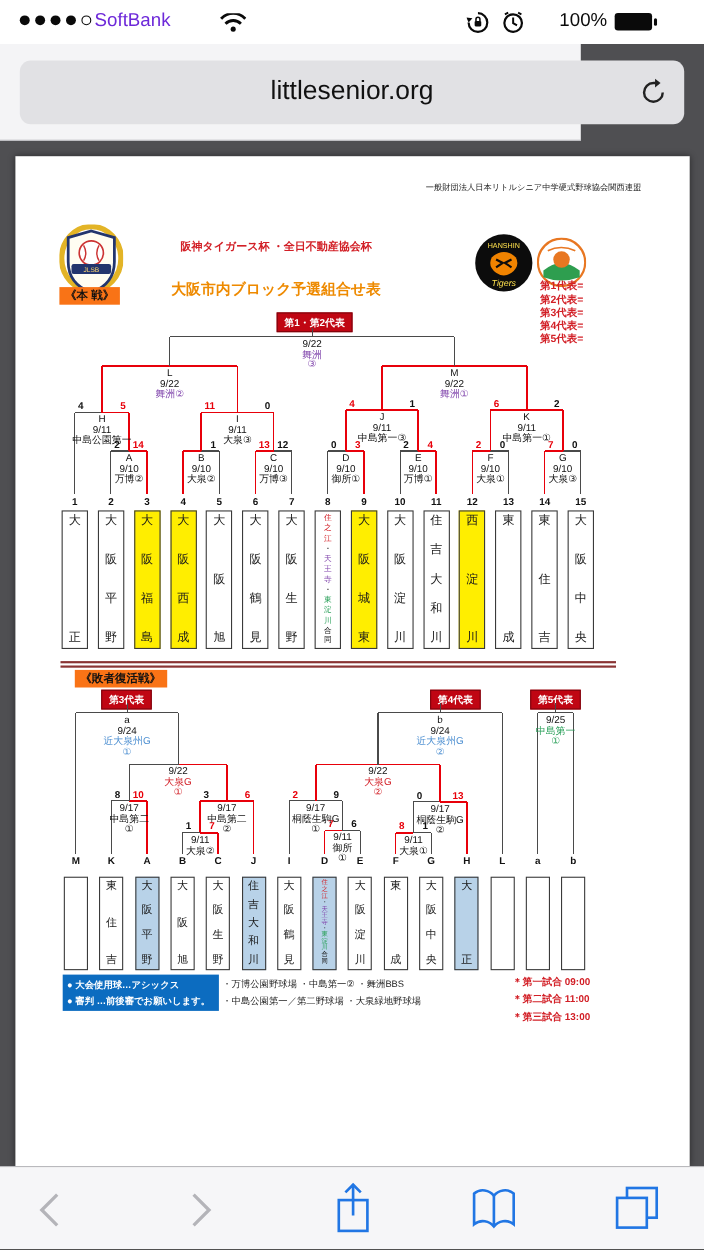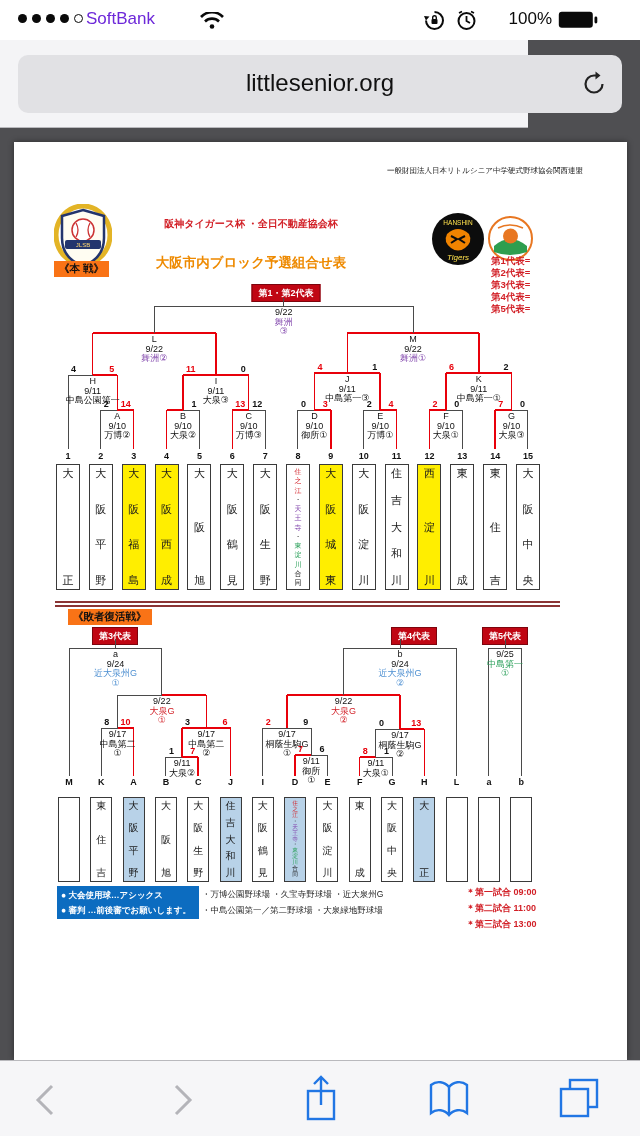--- a/index.html
+++ b/index.html
@@ -617,21 +617,21 @@
         <div class="tbox" style="left: 474.9px; top: 655px; width: 22px; height: 85px; background: rgb(255, 255, 255);"></div>
         <div class="tnum" style="left: 507.2px; top: 635px; width: 26px;">b</div>
         <div class="tbox" style="left: 507.2px; top: 655px; width: 22px; height: 85px; background: rgb(255, 255, 255);"></div>
       </div>
 
     <div class="notesblue" id="notesblue">
         <div>● 大会使用球…アシックス</div>
         <div>● 審判 …前後審でお願いします。</div>
       </div>
     <div id="venuelines">
-        <div class="venueline" style="top: 747px;">・万博公園野球場 ・久宝寺野球場 ・近大泉州G</div>
+        <div class="venueline" style="top: 747px;">・万博公園野球場 ・中島第一② ・舞洲BBS</div>
         <div class="venueline" style="top: 763px;">・中島公園第一／第二野球場 ・大泉緑地野球場</div>
       </div>
     <div id="timelines">
         <div class="timeline" style="top: 744px;">＊第一試合 09:00</div>
         <div class="timeline" style="top: 760px;">＊第二試合 11:00</div>
         <div class="timeline" style="top: 776px;">＊第三試合 13:00</div>
       </div>
   </div>
 
   <div class="toolbar">

